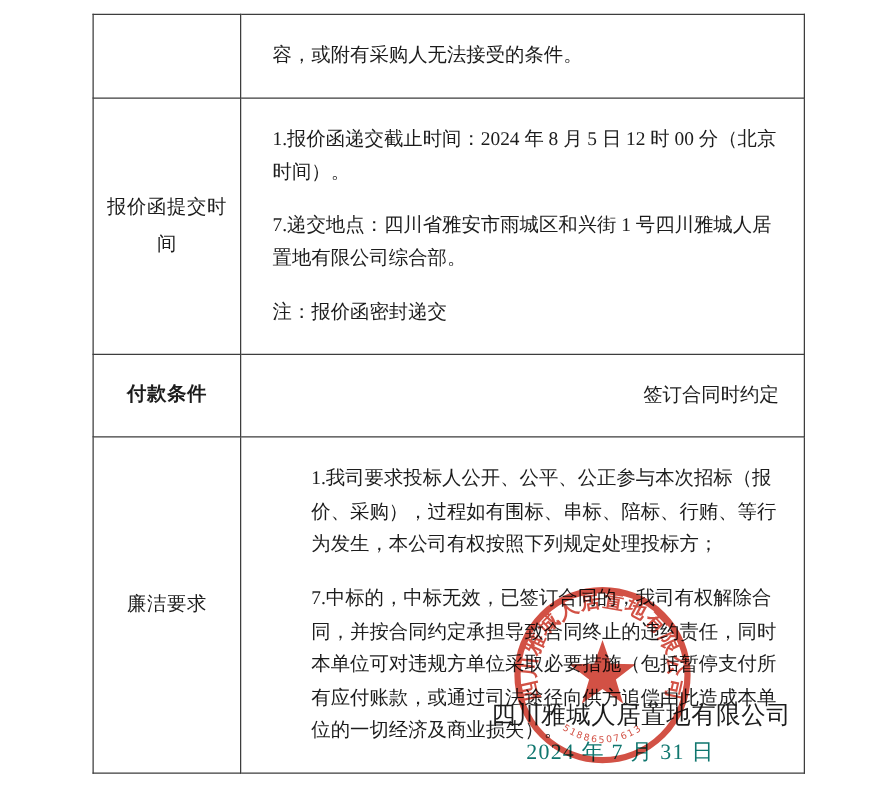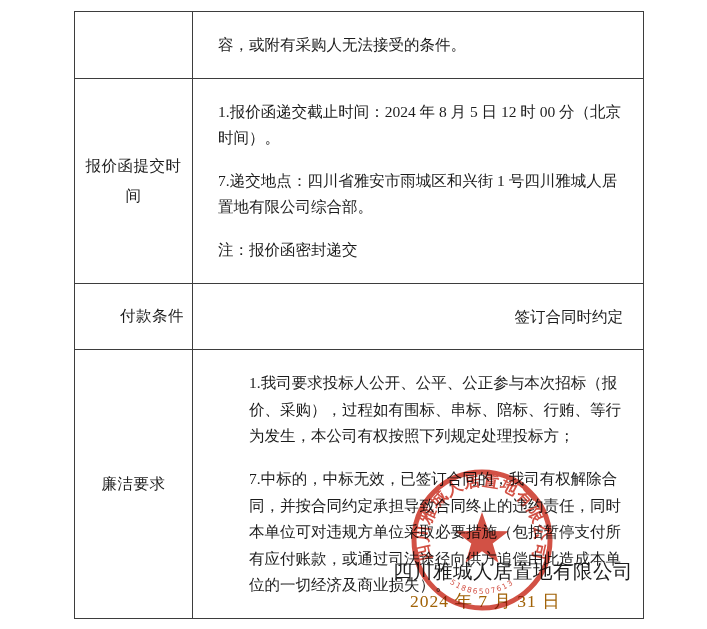--- a/index.html
+++ b/index.html
@@ -36,46 +36,47 @@
     overflow: hidden;
   }
   .label-cell {
     text-align: center;
     vertical-align: middle;
     line-height: 30px;
     padding: 2px 8px;
     letter-spacing: 0.5px;
   }
   .label-cell.align-left {
-    text-align: right;
+    text-align: center;
     padding-left: 8px;
+    font-weight: bold;
   }
   .content-cell {
     vertical-align: top;
     padding: 4px 4px 3px 9px;
     line-height: 26.6px;
   }
   .para { margin: 16px; }
   
   .sig-company {
     position: absolute;
     left: 393px;
     top: 558px;
     font-size: 19.5px;
     letter-spacing: 0.5px;
     color: #1b1b1b;
     white-space: nowrap;
   }
   .sig-date {
     position: absolute;
-    left: 410px;
+    left: 421px;
     top: 589px;
     font-size: 17.5px;
     letter-spacing: 1px;
-    color: #a16207;
+    color: #0f766e;
     white-space: nowrap;
   }
   
   .seal {
     position: absolute;
     left: 402px;
     top: 460px;
     width: 160px;
     height: 160px;
     mix-blend-mode: multiply;

